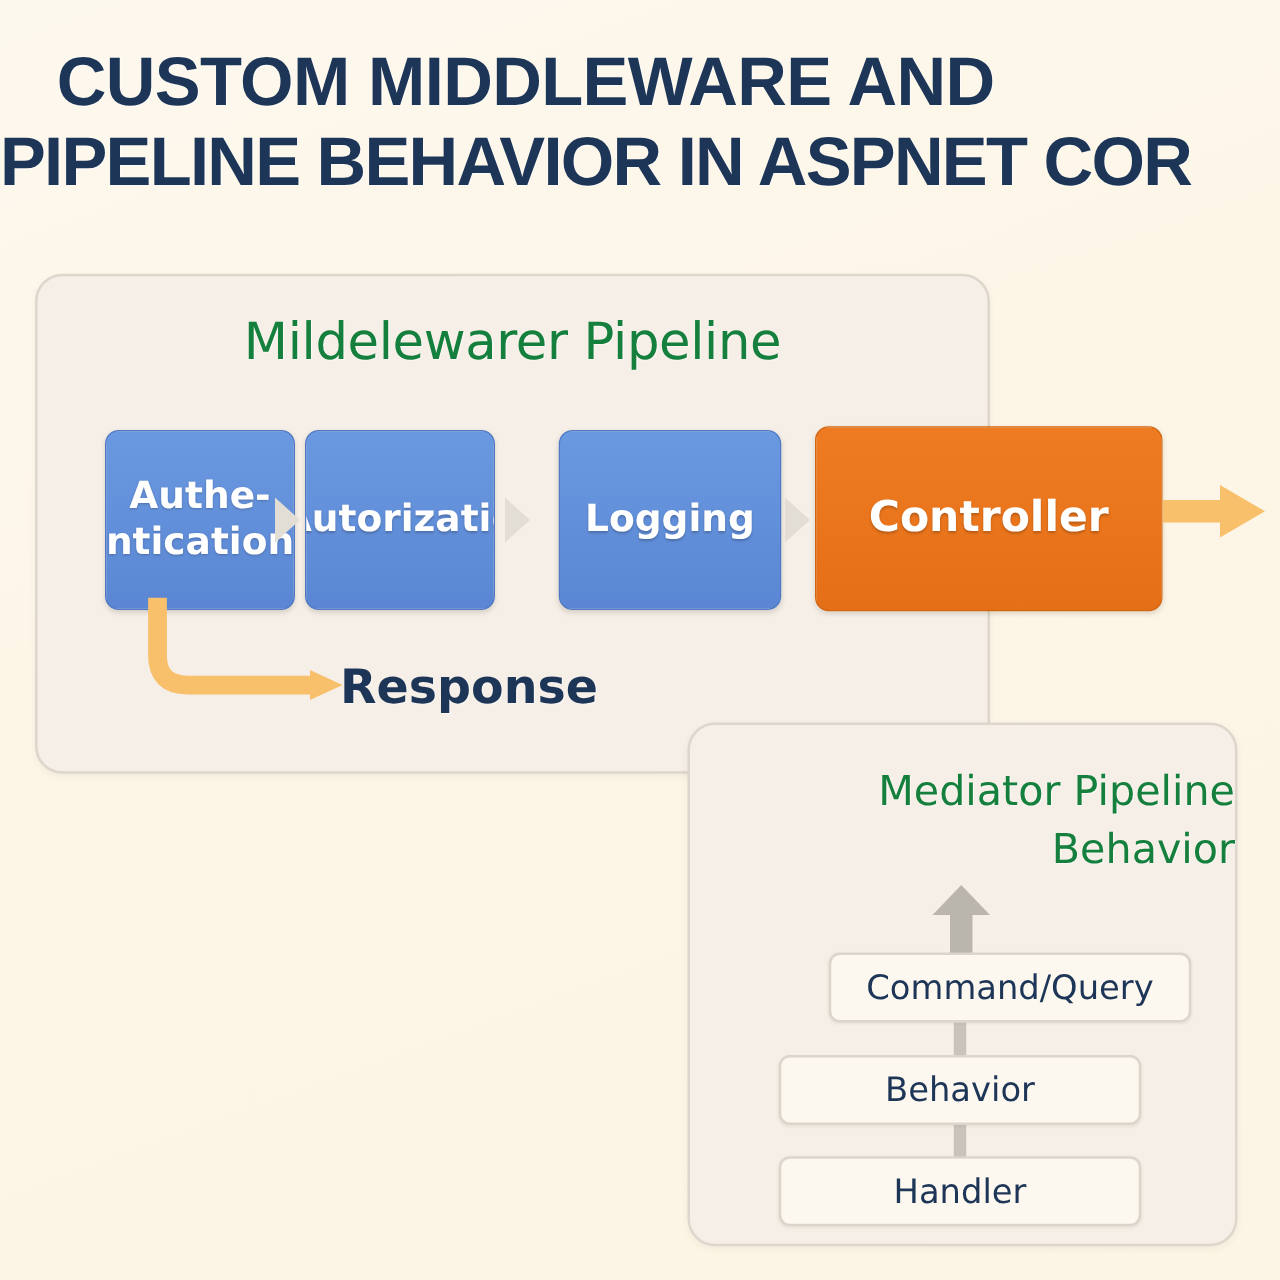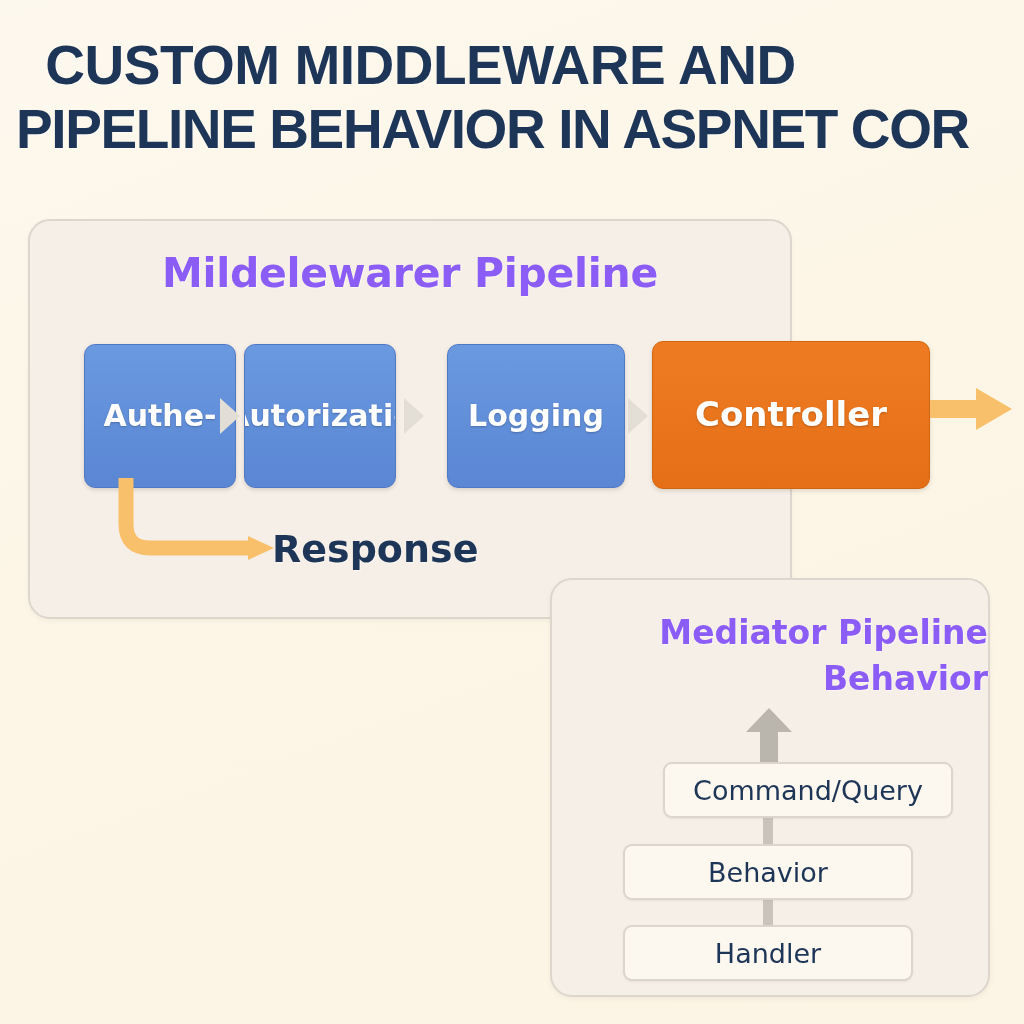--- a/index.html
+++ b/index.html
@@ -36,21 +36,20 @@
     text-shadow: 1px 1px 0 rgba(255,255,255,0.55);
     font-family: "Liberation Sans", sans-serif;
     font-stretch: condensed;
   }
   #title .tline {
     display: block;
     white-space: nowrap;
   }
   #title .tline.l2 {
     letter-spacing: -1.4px;
-    padding-left: 16px;
   }
 
   
   .panel {
     position: absolute;
     background: #f6efe7;
     border: 2px solid #ddd6cd;
     border-radius: 22px;
     box-shadow: 0 2px 5px rgba(120,105,85,0.07);
   }
@@ -62,22 +61,22 @@
   }
   #mediator-panel {
     left: 550px;
     top: 578px;
     width: 436px;
     height: 415px;
   }
 
   .panel-title {
     position: absolute;
-    color: #8b5cf6;
-    font-weight: bold;
+    color: #15803d;
+    font-weight: normal;
     text-shadow: 1px 1px 0 rgba(255,255,255,0.5);
   }
   #middleware-title {
     left: 0;
     top: 28px;
     width: 100%;
     text-align: center;
     font-size: 41px;
     letter-spacing: -0.3px;
   }
@@ -215,20 +214,21 @@
     <span class="tline l2">PIPELINE BEHAVIOR IN ASPNET COR</span>
   </div>
 
   <div class="panel" id="middleware-panel">
     <div class="panel-title" id="middleware-title">Mildelewarer Pipeline</div>
   </div>
 
   <div class="pipe-box blue" id="box-auth">
     <span>
       <span>Authe-</span><br>
+      <span>ntication</span>
     </span>
   </div>
 
   <div class="pipe-box blue" id="box-authz">
     <span>Autorizatio</span>
   </div>
 
   <div class="pipe-box blue" id="box-log">
     <span>Logging</span>
   </div>

